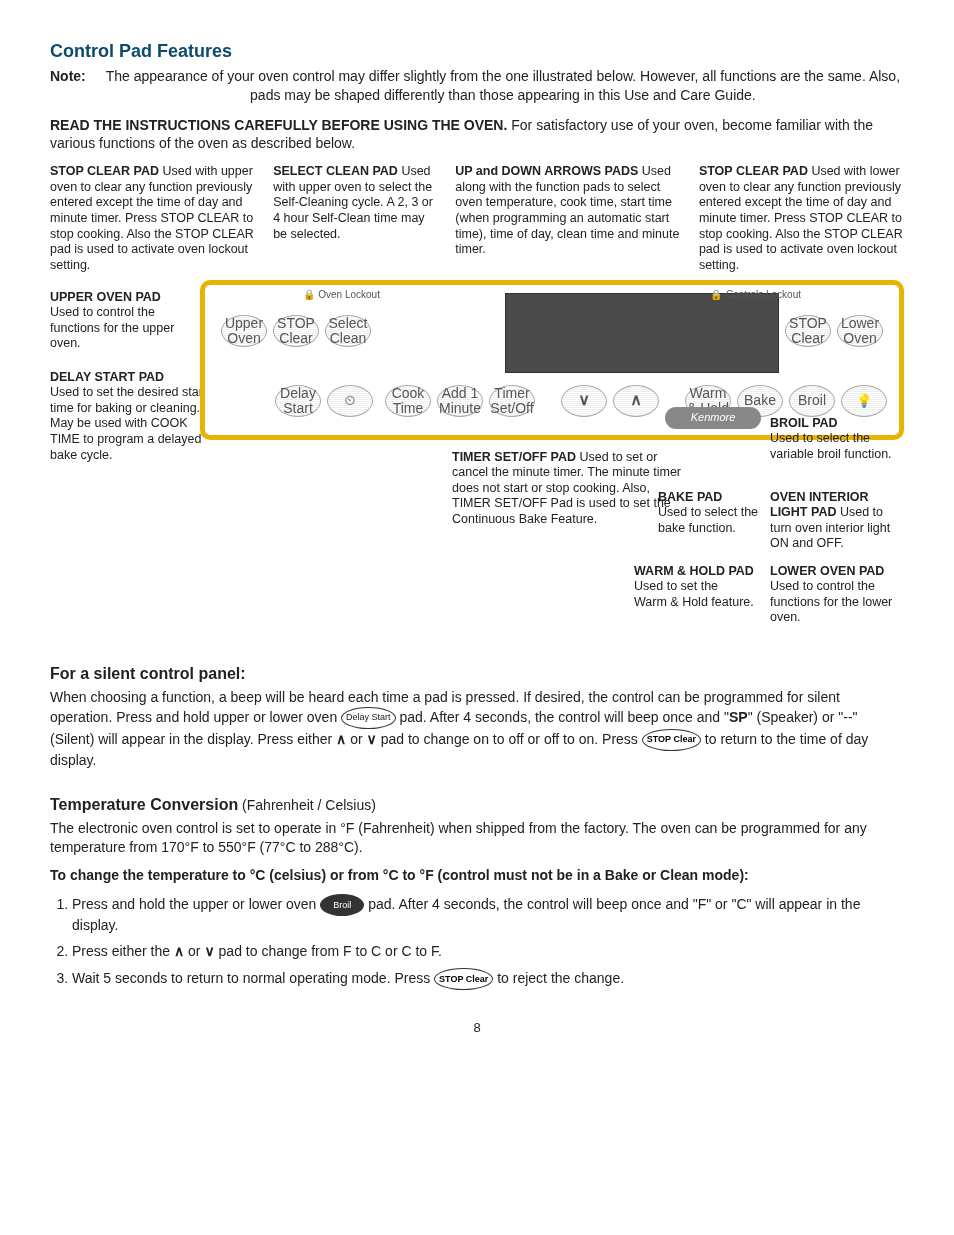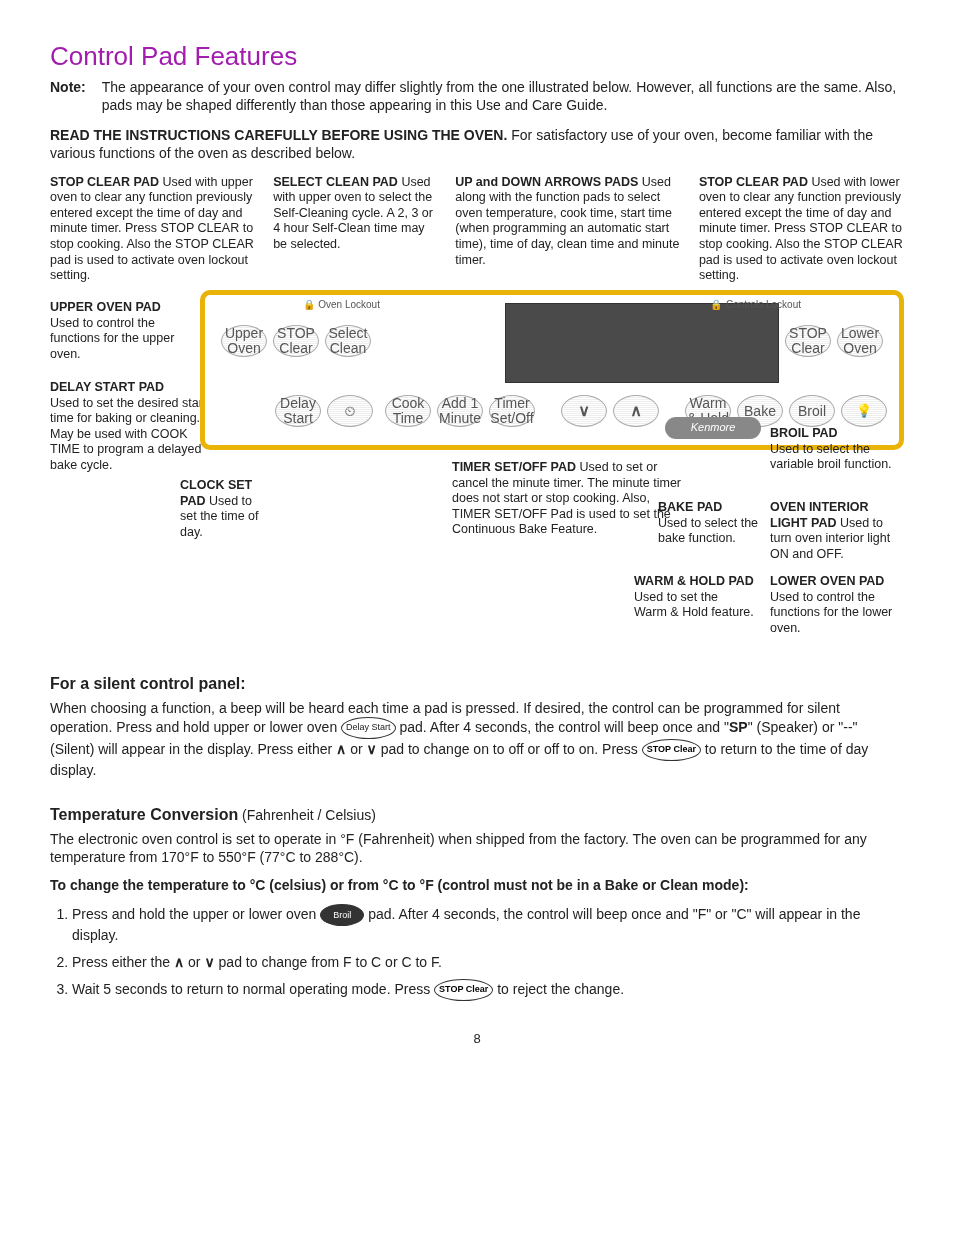--- a/index.html
+++ b/index.html
@@ -5,29 +5,30 @@
   body {
     font-family: Arial, Helvetica, sans-serif;
     font-size: 14px;
     color: #222;
     margin: 0;
     padding: 40px 50px;
     width: 854px;
     line-height: 1.3;
   }
   h1 {
-    font-size: 26px;
-    font-weight: normal;
+    font-size: 18px;
+    font-weight: bold;
     margin: 0 0 4px 0;
-    color: #a21caf;
+    color: #0c4a6e;
   }
   .note-row {
     display: flex;
     gap: 16px;
     margin-bottom: 12px;
+    text-align: center;
   }
   .note-label {
     font-weight: bold;
     flex-shrink: 0;
   }
   .intro {
     margin-bottom: 12px;
   }
   .intro b { font-weight: bold; }
 
@@ -214,23 +215,20 @@
       <div class="pad" style="left:408px; top:100px; font-size:16px; font-weight:bold;">∧</div>
       <div class="pad" style="left:480px; top:100px;">Warm &amp; Hold</div>
       <div class="pad" style="left:532px; top:100px;">Bake</div>
       <div class="pad" style="left:584px; top:100px;">Broil</div>
       <div class="pad" style="left:636px; top:100px; font-size:13px;">💡</div>
 
       <div class="logo">Kenmore</div>
     </div>
 
     <div class="bottom-callouts" style="height:190px;">
-      <div class="bc" style="left:130px; top:22px; width:90px;">
-        <span class="co-title">CLOCK SET PAD</span><span> Used to set the time of day.</span>
-      </div>
       <div class="bc" style="left:358px; top:4px; width:230px;margin-left:44px;">
         <span class="co-title">TIMER SET/OFF PAD</span><span> Used to set or cancel the minute timer. The minute timer does not start or stop cooking. Also, TIMER SET/OFF Pad is used to set the Continuous Bake Feature.</span>
       </div>
       <div class="bc" style="left:608px; top:44px; width:104px;">
         <span class="co-title" style="display:block;">BAKE PAD</span><span>Used to select the bake function.</span>
       </div>
       <div class="bc" style="left:720px; top:-30px; width:130px;">
         <span class="co-title" style="display:block;">BROIL PAD</span><span>Used to select the variable broil function.</span>
       </div>
       <div class="bc" style="left:720px; top:44px; width:134px;">

